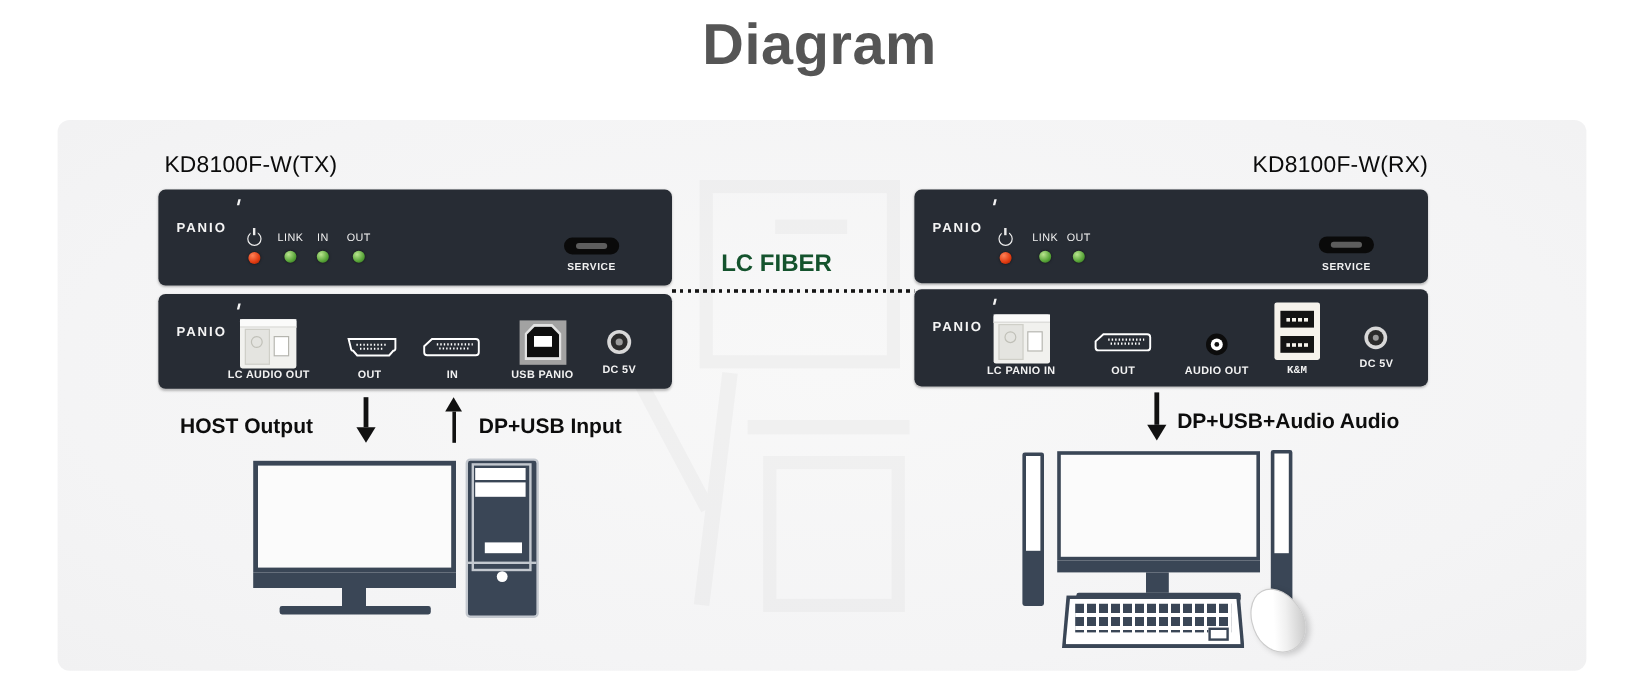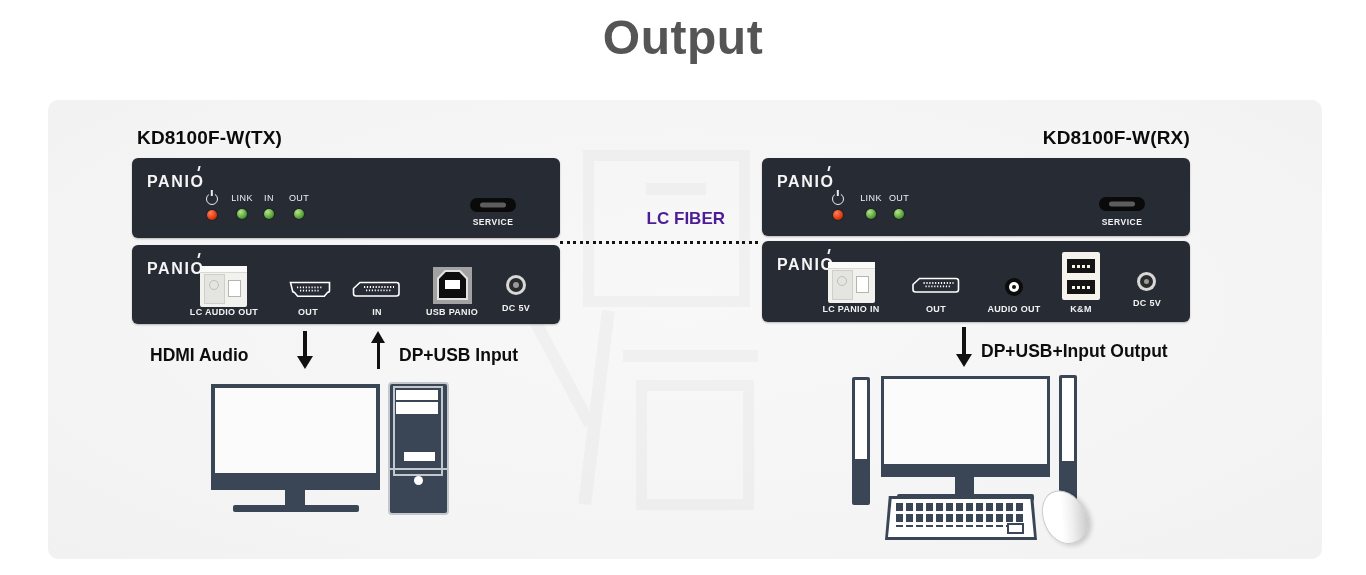--- a/index.html
+++ b/index.html
@@ -28,23 +28,23 @@
   .watermark div{position:absolute;background:#777;}
   .wm-a{left:55px;top:5px;width:145px;height:135px;border:11px solid #777;background:none !important;}
   .wm-b{left:118px;top:38px;width:60px;height:12px;}
   .wm-c{left:62px;top:165px;width:13px;height:195px;transform:rotate(7deg);}
   .wm-d{left:95px;top:205px;width:135px;height:12px;}
   .wm-e{left:108px;top:235px;width:96px;height:108px;border:11px solid #777;background:none !important;}
   .wm-f{left:28px;top:168px;width:12px;height:118px;transform:rotate(-28deg);}
 
   
   .panel{position:absolute;background:#272c34;border-radius:6px;box-shadow:0 1px 2px rgba(0,0,0,0.25);}
-  .device-name{font-size:19px;font-weight:bold;color:#0b0b0b;letter-spacing:0.2px;}
-
-  .brand{position:absolute;left:15px;top:15px;color:#f5f5f5;font-size:16px;font-weight:bold;letter-spacing:1.6px;}
+  .device-name{font-size:19px;font-weight:normal;color:#0b0b0b;letter-spacing:0.2px;}
+
+  .brand{position:absolute;left:15px;top:26px;color:#f5f5f5;font-size:11px;font-weight:bold;letter-spacing:1.6px;}
   .brand-tick{position:absolute;width:2px;height:5px;background:#f5f5f5;transform:skewX(-14deg);}
 
   
   .led-col{position:absolute;top:35px;width:36px;display:flex;flex-direction:column;align-items:center;}
   .led-label{font-size:9px;font-weight:normal;color:#f0f0f0;letter-spacing:0.4px;height:11px;line-height:11px;}
   .led-dot{width:10px;height:10px;border-radius:50%;margin-top:5px;box-shadow:0 0 2px rgba(0,0,0,0.7);}
   .led-red{background:radial-gradient(circle at 35% 30%,#ff8055,#e03a10 60%,#8c1f06);}
   .led-green{background:radial-gradient(circle at 35% 30%,#b9e48e,#57a437 60%,#2c641c);}
   .pwr{position:relative;display:block;width:10px;height:10px;border:1.6px solid #ececec;border-radius:50%;}
   .pwr::before{content:'';position:absolute;left:50%;top:-4px;transform:translateX(-50%);
@@ -90,21 +90,21 @@
   
   .audio{position:absolute;border-radius:50%;background:#0c0c0c;}
   .audio::before{content:'';position:absolute;inset:4px;border-radius:50%;background:#ffffff;}
   .audio::after{content:'';position:absolute;inset:7px;border-radius:50%;background:#111111;}
 
   .portsvg{position:absolute;}
 
   
   .fiber-line{left:560px;top:241px;width:202px;height:3px;
     background:repeating-linear-gradient(90deg,#151515 0 3px,transparent 3px 6.5px);}
-  .fiber-label{left:601px;top:209px;width:124px;text-align:right;font-size:17px;font-weight:bold;color:#4c1d95;}
+  .fiber-label{left:601px;top:209px;width:124px;text-align:left;font-size:20px;font-weight:bold;color:#14532d;}
 
   
   .note{font-size:17.5px;font-weight:bold;color:#0d0d0d;white-space:nowrap;}
   .arrow{position:absolute;display:flex;flex-direction:column;align-items:center;}
   .arrow .bar{width:4px;background:#111;}
   .arrow .head-down{width:0;height:0;border-left:8px solid transparent;border-right:8px solid transparent;border-top:13px solid #111;}
   .arrow .head-up{width:0;height:0;border-left:7px solid transparent;border-right:7px solid transparent;border-bottom:12px solid #111;}
   .arrow .bar-thin{width:3px;background:#111;}
 
   
@@ -132,21 +132,21 @@
   .kb-pad{position:absolute;right:10px;bottom:3px;width:13px;height:7px;border:2px solid #3a4656;background:#fff;}
 
   .mouse{position:absolute;width:41px;height:54px;border-radius:50%/55% 55% 45% 45%;
     transform:rotate(-28deg);border:1px solid #cccccc;
     background:linear-gradient(115deg,#ffffff 45%,#f0f0f0 62%,#c9c9c9 90%);
     box-shadow:2px 3px 5px rgba(0,0,0,0.18);}
 </style>
 </head>
 <body>
 
-<div class="abs page-title">Output</div>
+<div class="abs page-title">Diagram</div>
 
 <div class="abs frame"></div>
 
 <div class="abs watermark">
   <div class="wm-a"></div>
   <div class="wm-b"></div>
   <div class="wm-c"></div>
   <div class="wm-d"></div>
   <div class="wm-e"></div>
   <div class="wm-f"></div>
@@ -262,45 +262,45 @@
   </svg>
   <div class="plabel" style="left:144px;width:60px;top:63px;">OUT</div>
 
   <div class="audio" style="left:243px;top:37px;width:18px;height:18px;"></div>
   <div class="plabel" style="left:212px;width:80px;top:63px;">AUDIO OUT</div>
 
   <div class="usba2" style="left:300px;top:11px;width:38px;height:48px;">
     <div class="usba"></div>
     <div class="usba"></div>
   </div>
-  <div class="plabel" style="left:289px;width:60px;top:63px;">K&amp;M</div>
+  <div class="plabel" style="left:289px;width:60px;top:63px;font-family:Liberation Mono, monospace;">K&amp;M</div>
 
   <div class="dc" style="left:375px;top:31px;width:19px;height:19px;"></div>
   <div class="plabel" style="left:355px;width:60px;top:57px;">DC 5V</div>
 </div>
 
 <div class="abs fiber-label">LC FIBER</div>
 <div class="abs fiber-line"></div>
 
-<div class="abs note" style="left:150px;top:345px;">HDMI Audio</div>
+<div class="abs note" style="left:150px;top:345px;">HOST Output</div>
 <div class="arrow" style="left:297px;top:331px;">
   <div class="bar" style="height:25px;"></div>
   <div class="head-down"></div>
 </div>
 <div class="arrow" style="left:371px;top:331px;">
   <div class="head-up"></div>
   <div class="bar-thin" style="height:26px;"></div>
 </div>
 <div class="abs note" style="left:399px;top:345px;">DP+USB Input</div>
 
 <div class="arrow" style="left:956px;top:327px;">
   <div class="bar" style="height:27px;"></div>
   <div class="head-down"></div>
 </div>
-<div class="abs note" style="left:981px;top:341px;">DP+USB+Input Output</div>
+<div class="abs note" style="left:981px;top:341px;">DP+USB+Audio Audio</div>
 
 <div class="mon-frame" style="left:211px;top:384px;width:169px;height:93px;"></div>
 <div class="abs slate" style="left:211px;top:477px;width:169px;height:13px;"></div>
 <div class="abs slate" style="left:285px;top:490px;width:20px;height:15px;"></div>
 <div class="abs slate" style="left:233px;top:505px;width:126px;height:7px;border-radius:2px;"></div>
 
 <div class="tower" style="left:388px;top:382px;width:61px;height:133px;">
   <div class="tower-inset"></div>
   <div class="bay" style="top:6px;height:10px;"></div>
   <div class="bay" style="top:18px;height:12px;"></div>

